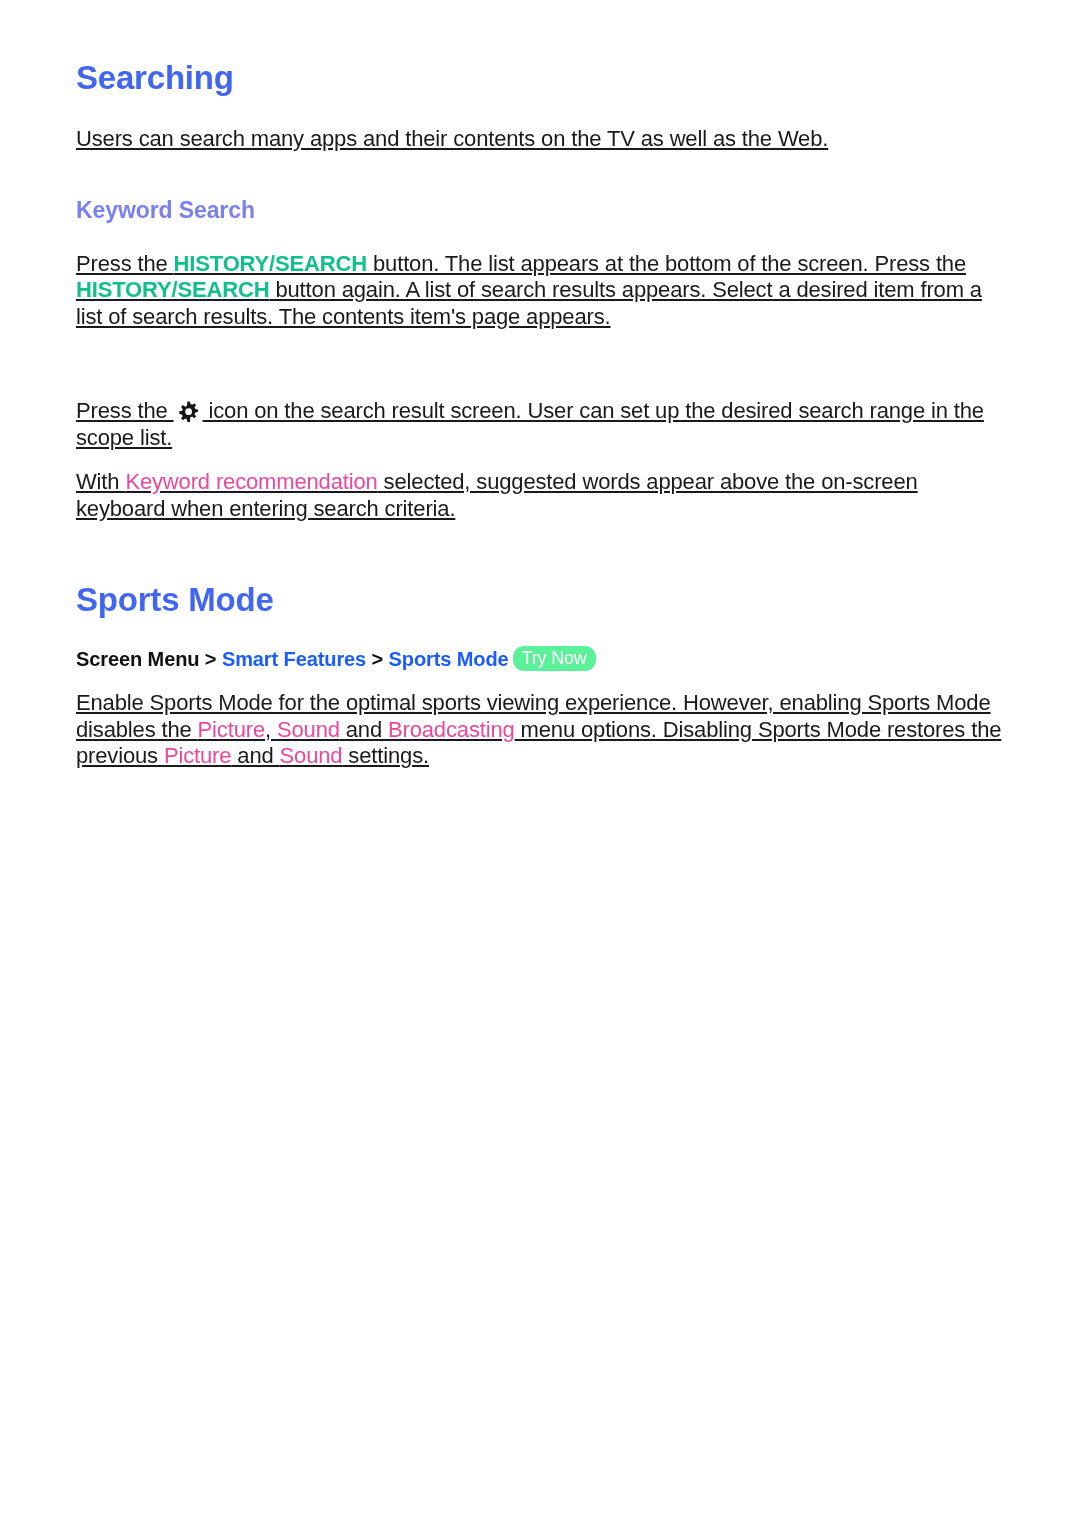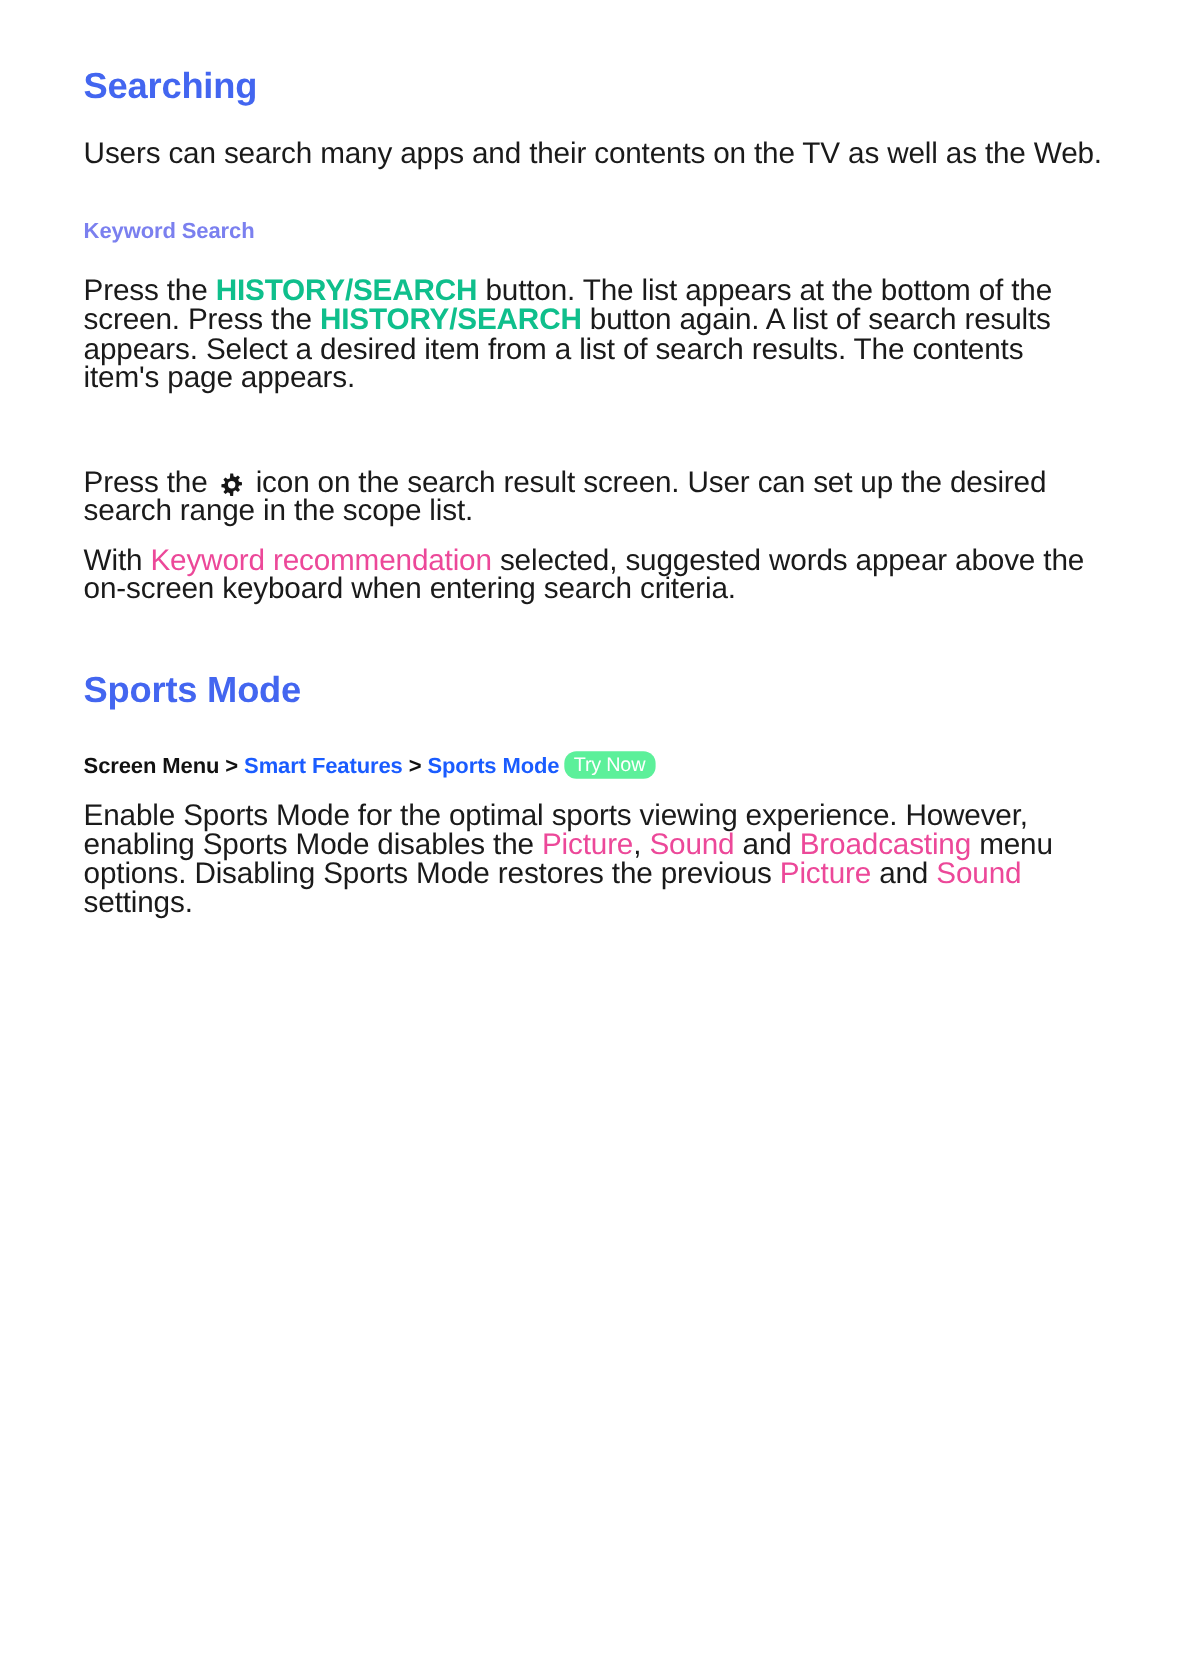--- a/index.html
+++ b/index.html
@@ -30,36 +30,37 @@
   h1.section-title {
     font-size: 33px;
     line-height: 40px;
     font-weight: bold;
     color: #4366f0;
     margin: 0 0 0 0;
     letter-spacing: -0.2px;
   }
 
   h2.sub-title {
-    font-size: 20px;
+    font-size: 23px;
     line-height: 30px;
     font-weight: bold;
     color: #7b80ef;
     margin: 0;
     letter-spacing: -0.1px;
   }
 
   
   p.body-text {
-    font-size: 27px;
+    font-size: 22px;
     line-height: 26.5px;
     color: #1a1a1a;
     margin: 0;
     max-width: 930px;
     letter-spacing: -0.15px;
+    text-decoration: underline;
   }
 
   p.breadcrumb {
     font-size: 20px;
     line-height: 26px;
     margin: 0;
     color: #111111;
     font-weight: bold;
     letter-spacing: -0.1px;
   }
@@ -87,21 +88,20 @@
     background: #5cf09a;
     color: #ffffff;
     font-size: 18px;
     font-weight: normal;
     line-height: 22px;
     padding: 1px 9px 2px 9px;
     border-radius: 11px;
     vertical-align: 2px;
     margin-left: 4px;
     letter-spacing: -0.2px;
-    margin-top: 10px;
   }
 
   
   .gear-icon {
     display: inline-block;
     width: 21px;
     height: 21px;
     vertical-align: -4px;
     margin: 0 4px;
   }

